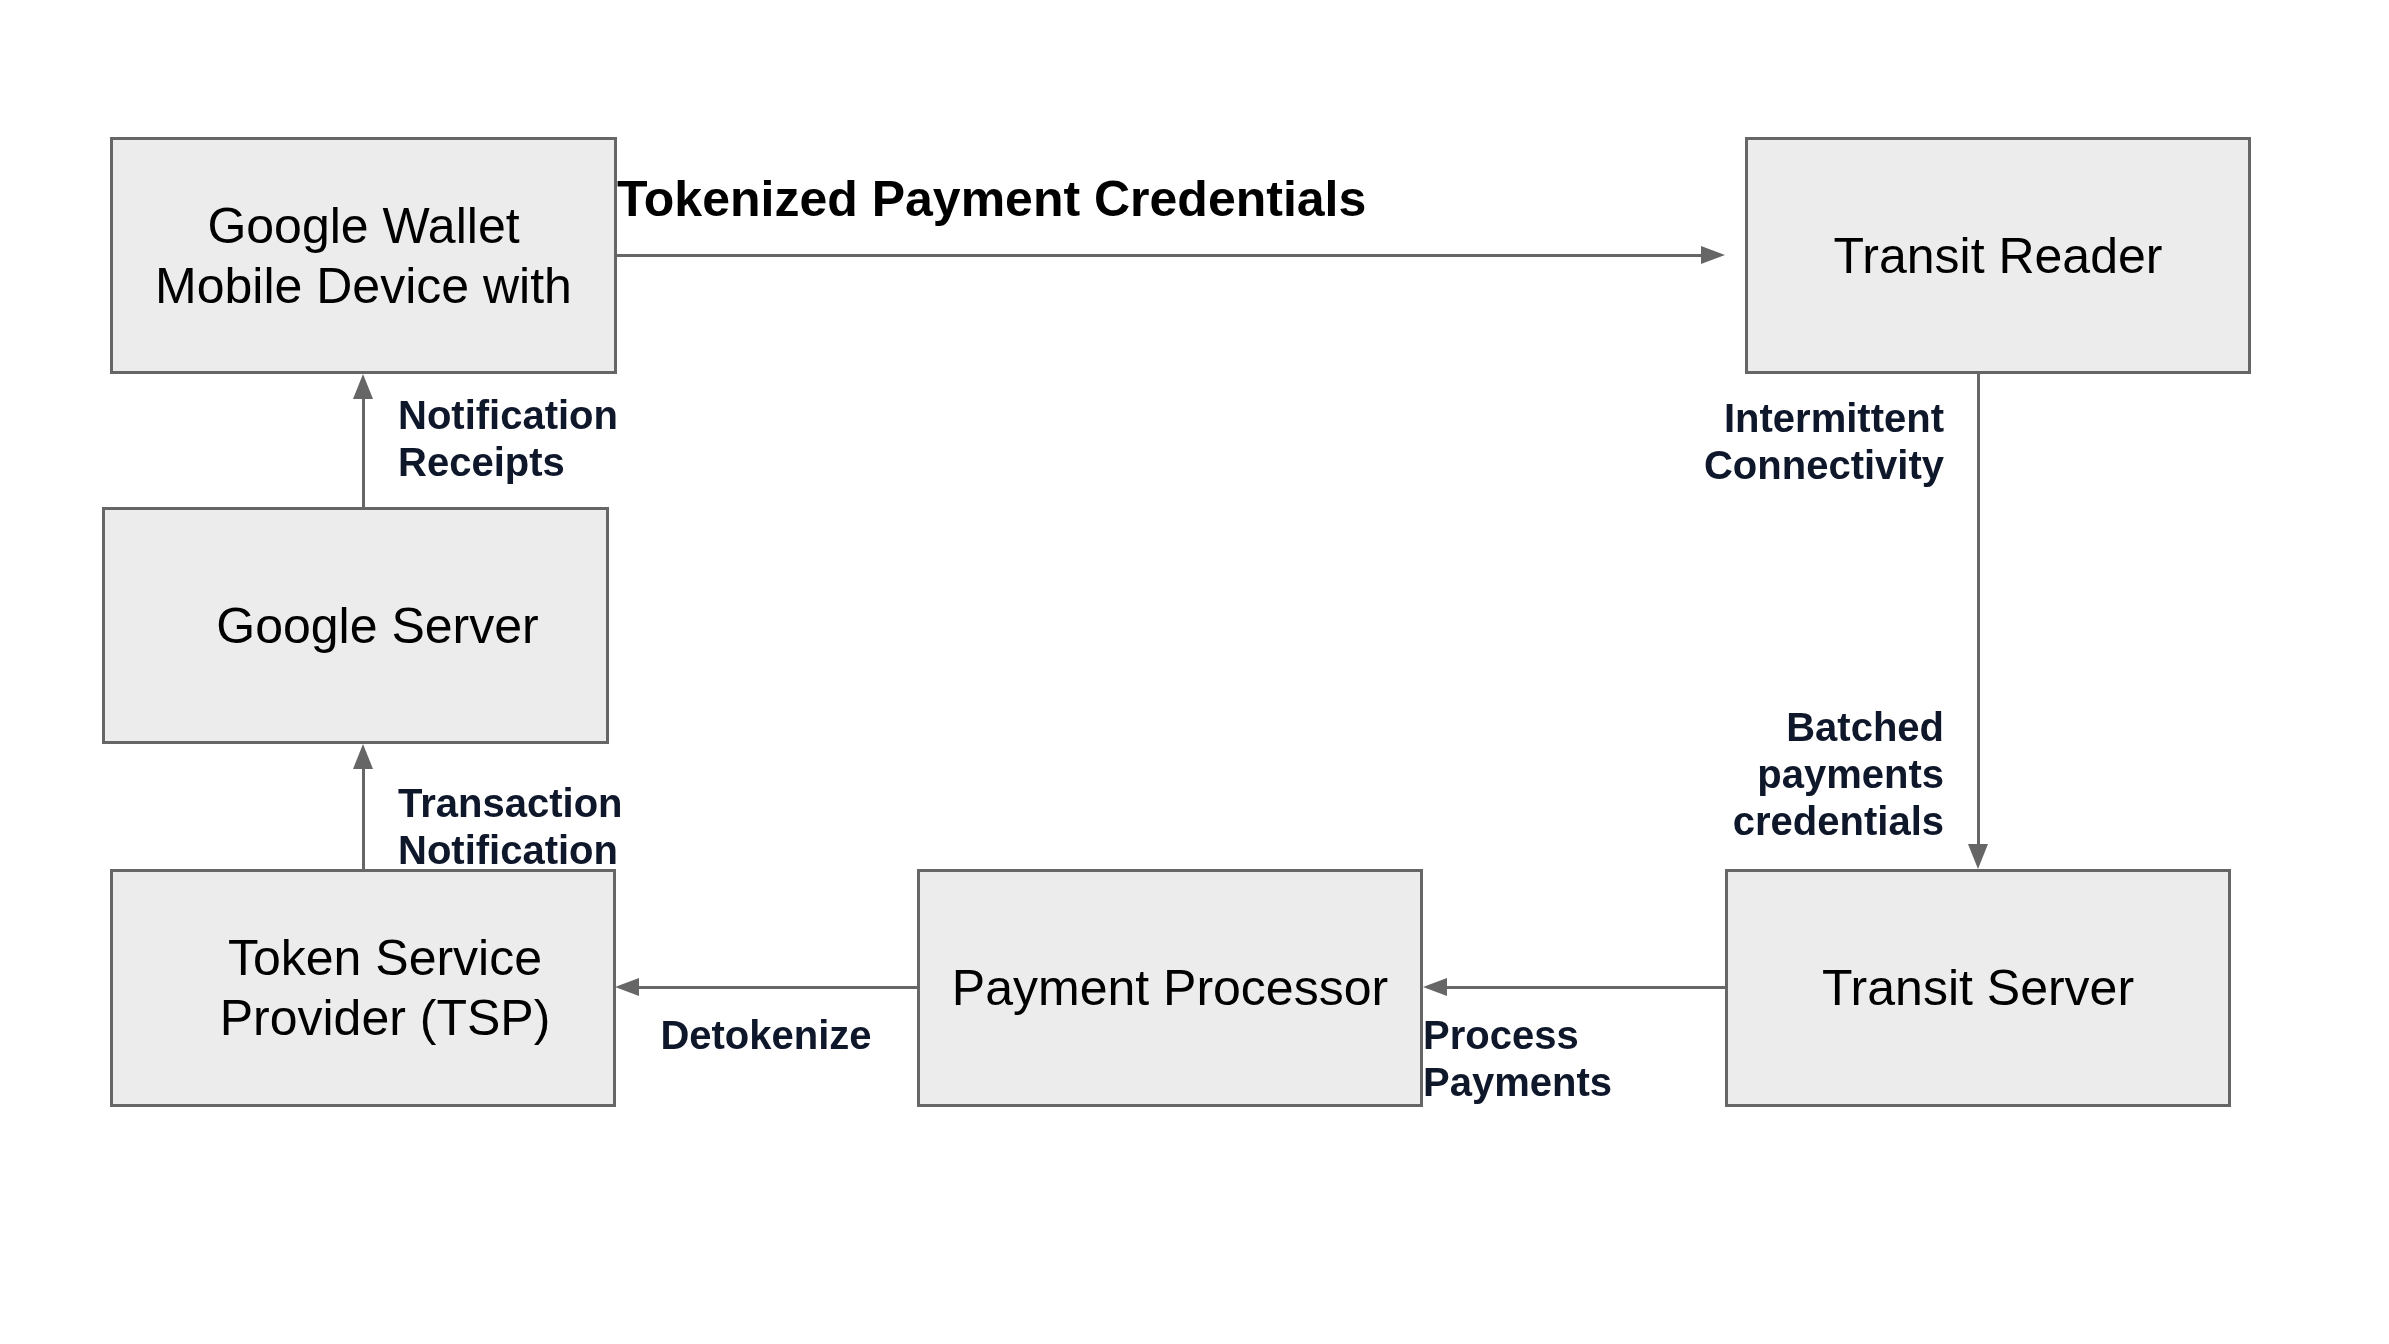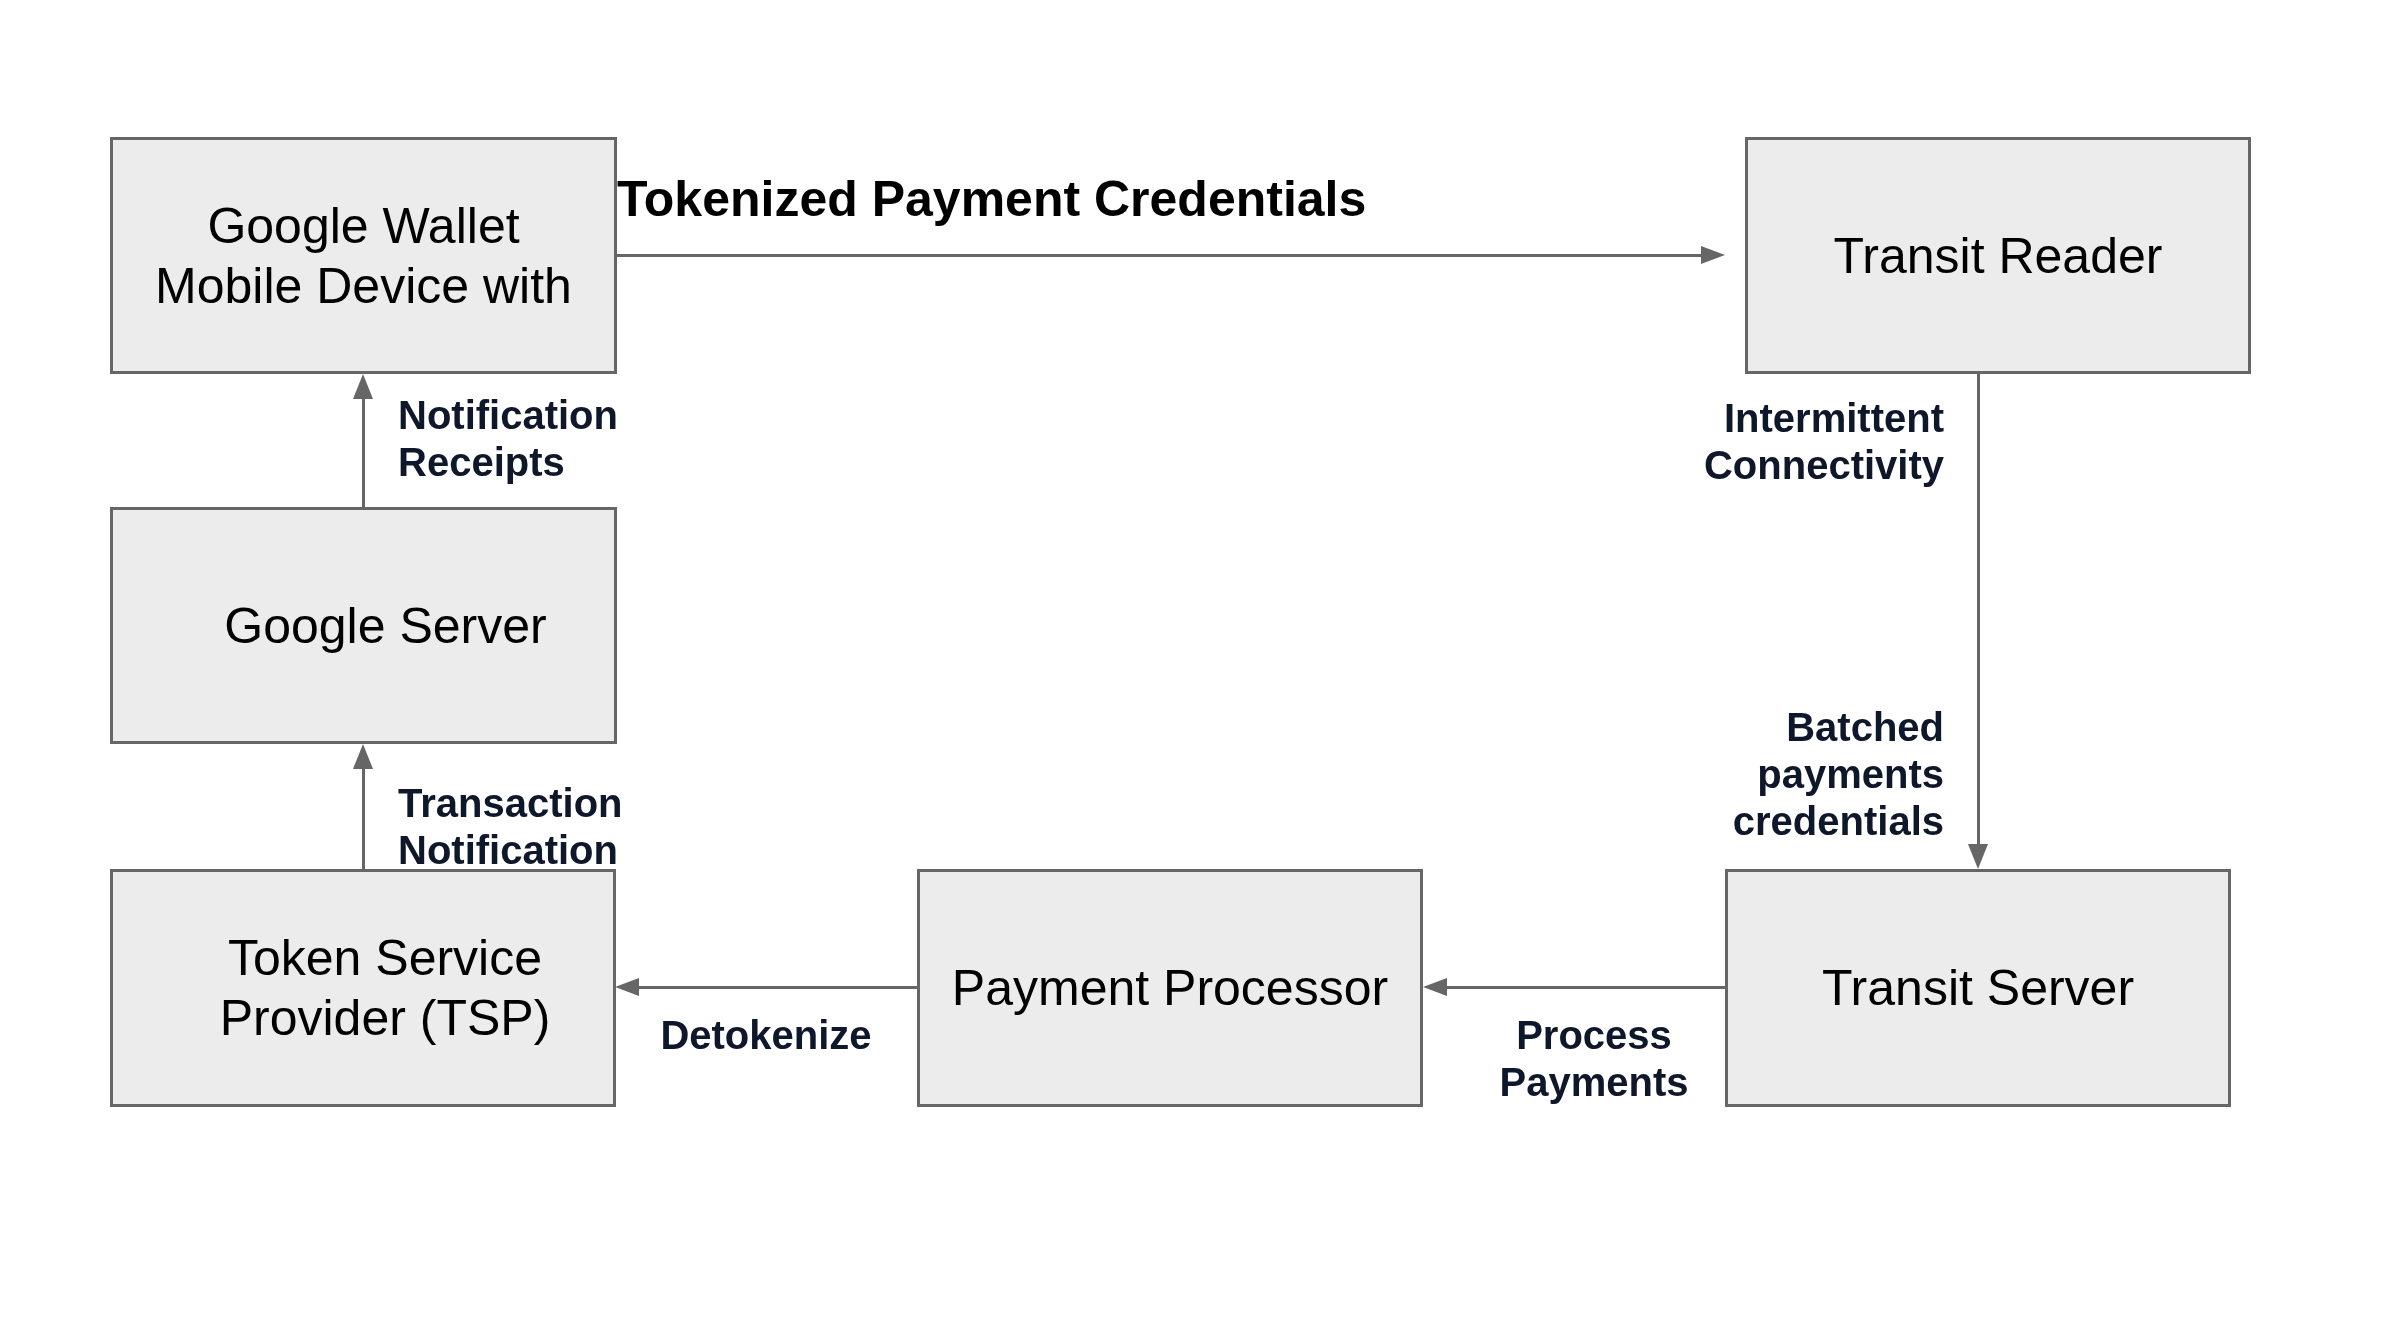--- a/index.html
+++ b/index.html
@@ -19,38 +19,38 @@
   .ah-right{border-top:9px solid transparent;border-bottom:9px solid transparent;border-left:24px solid #666666;}
   .ah-left{border-top:9px solid transparent;border-bottom:9px solid transparent;border-right:24px solid #666666;}
   .ah-up{border-left:10px solid transparent;border-right:10px solid transparent;border-bottom:25px solid #666666;}
   .ah-down{border-left:10px solid transparent;border-right:10px solid transparent;border-top:25px solid #666666;}
   .elabel{position:absolute;font-weight:bold;font-size:40px;line-height:47px;color:#0f172a;}
   .etitle{position:absolute;font-weight:bold;font-size:50px;line-height:58px;color:#000;text-align:left;}
 
   
   #n-mobile {left:110px; top:137px; width:507px; height:237px;}
   #n-reader {left:1725px;top:137px; width:506px; height:237px;margin-left:20px;}
-  #n-google {left:110px; top:507px; width:507px; height:237px;padding-left:44px;}
+  #n-google {left:102px; top:507px; width:507px; height:237px;padding-left:44px;}
   #n-tsp    {left:110px; top:869px; width:506px; height:238px;padding-left:44px;}
   #n-pp     {left:917px; top:869px; width:506px; height:238px;}
   #n-ts     {left:1725px;top:869px; width:506px; height:238px;}
 
   
   #e-tok-line   {left:617px; top:254px; width:1084px;height:3px;}
   #e-tok-head   {left:1701px;top:246px;}
   #e-tok-label  {left:617px; top:170px; width:1108px;}
 
   #e-batch-line {left:1977px;top:374px; width:3px;  height:470px;}
   #e-batch-head {left:1968px;top:844px;}
   #l-intermittent {right:445px;top:395px;text-align:right;}
   #l-batched      {right:445px;top:704px;text-align:right;}
 
   #e-proc-line  {left:1447px;top:986px; width:278px;height:3px;}
   #e-proc-head  {left:1423px;top:978px;}
-  #l-process    {left:1423px;top:1012px;width:302px;text-align:center;padding-left:20px;}
+  #l-process    {left:1423px;top:1012px;width:302px;text-align:left;}
 
   #e-detok-line {left:639px; top:986px; width:278px;height:3px;}
   #e-detok-head {left:615px; top:978px;}
   #l-detokenize {left:615px; top:1012px;width:302px;text-align:center;}
 
   #e-trans-line {left:362px; top:769px; width:3px;  height:100px;}
   #e-trans-head {left:353px; top:744px;}
   #l-transaction{left:398px; top:780px;text-align:left;}
 
   #e-rcpt-line  {left:362px; top:399px; width:3px;  height:108px;}

